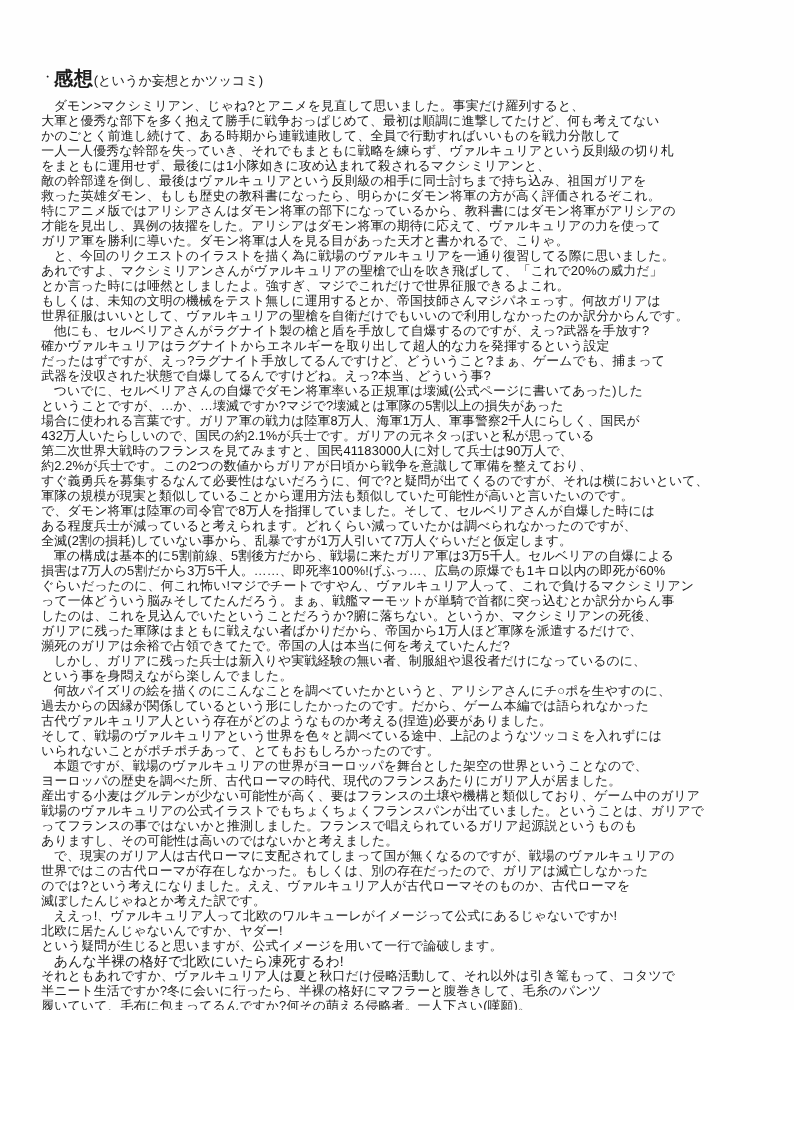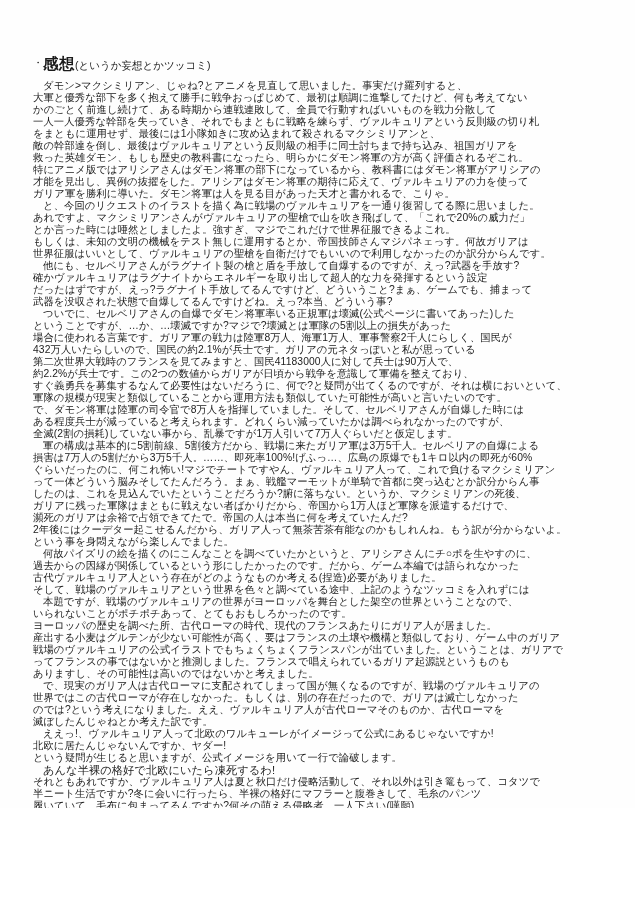--- a/index.html
+++ b/index.html
@@ -89,28 +89,28 @@
         <div class="line">で、ダモン将軍は陸軍の司令官で8万人を指揮していました。そして、セルベリアさんが自爆した時には</div>
         <div class="line">ある程度兵士が減っていると考えられます。どれくらい減っていたかは調べられなかったのですが、</div>
         <div class="line">全滅(2割の損耗)していない事から、乱暴ですが1万人引いて7万人ぐらいだと仮定します。</div>
         <div class="line indent">軍の構成は基本的に5割前線、5割後方だから、戦場に来たガリア軍は3万5千人。セルベリアの自爆による</div>
         <div class="line">損害は7万人の5割だから3万5千人。……、即死率100%!げふっ…、広島の原爆でも1キロ以内の即死が60%</div>
         <div class="line">ぐらいだったのに、何これ怖い!マジでチートですやん、ヴァルキュリア人って、これで負けるマクシミリアン</div>
         <div class="line">って一体どういう脳みそしてたんだろう。まぁ、戦艦マーモットが単騎で首都に突っ込むとか訳分からん事</div>
         <div class="line">したのは、これを見込んでいたということだろうか?腑に落ちない。というか、マクシミリアンの死後、</div>
         <div class="line">ガリアに残った軍隊はまともに戦えない者ばかりだから、帝国から1万人ほど軍隊を派遣するだけで、</div>
         <div class="line">瀕死のガリアは余裕で占領できてたで。帝国の人は本当に何を考えていたんだ?</div>
-        <div class="line">2年後にはクーデター起こせるんだから、ガリア人って無茶苦茶有能なのかもしれんね。もう訳が分からないよ。</div>
+        <div class="line indent">しかし、ガリアに残った兵士は新入りや実戦経験の無い者、制服組や退役者だけになっているのに、</div>
         <div class="line">という事を身悶えながら楽しんでました。</div>
         <div class="line indent">何故パイズリの絵を描くのにこんなことを調べていたかというと、アリシアさんにチ○ポを生やすのに、</div>
         <div class="line">過去からの因縁が関係しているという形にしたかったのです。だから、ゲーム本編では語られなかった</div>
         <div class="line">古代ヴァルキュリア人という存在がどのようなものか考える(捏造)必要がありました。</div>
         <div class="line">そして、戦場のヴァルキュリアという世界を色々と調べている途中、上記のようなツッコミを入れずには</div>
+        <div class="line">いられないことがポチポチあって、とてもおもしろかったのです。</div>
         <div class="line indent">本題ですが、戦場のヴァルキュリアの世界がヨーロッパを舞台とした架空の世界ということなので、</div>
-        <div class="line">いられないことがポチポチあって、とてもおもしろかったのです。</div>
         <div class="line">ヨーロッパの歴史を調べた所、古代ローマの時代、現代のフランスあたりにガリア人が居ました。</div>
         <div class="line">産出する小麦はグルテンが少ない可能性が高く、要はフランスの土壌や機構と類似しており、ゲーム中のガリア</div>
         <div class="line">戦場のヴァルキュリアの公式イラストでもちょくちょくフランスパンが出ていました。ということは、ガリアで</div>
         <div class="line">ってフランスの事ではないかと推測しました。フランスで唱えられているガリア起源説というものも</div>
         <div class="line">ありますし、その可能性は高いのではないかと考えました。</div>
         <div class="line indent">で、現実のガリア人は古代ローマに支配されてしまって国が無くなるのですが、戦場のヴァルキュリアの</div>
         <div class="line">世界ではこの古代ローマが存在しなかった。もしくは、別の存在だったので、ガリアは滅亡しなかった</div>
         <div class="line">のでは?という考えになりました。ええ、ヴァルキュリア人が古代ローマそのものか、古代ローマを</div>
         <div class="line">滅ぼしたんじゃねとか考えた訳です。</div>
         <div class="line indent">ええっ!、ヴァルキュリア人って北欧のワルキューレがイメージって公式にあるじゃないですか!</div>

